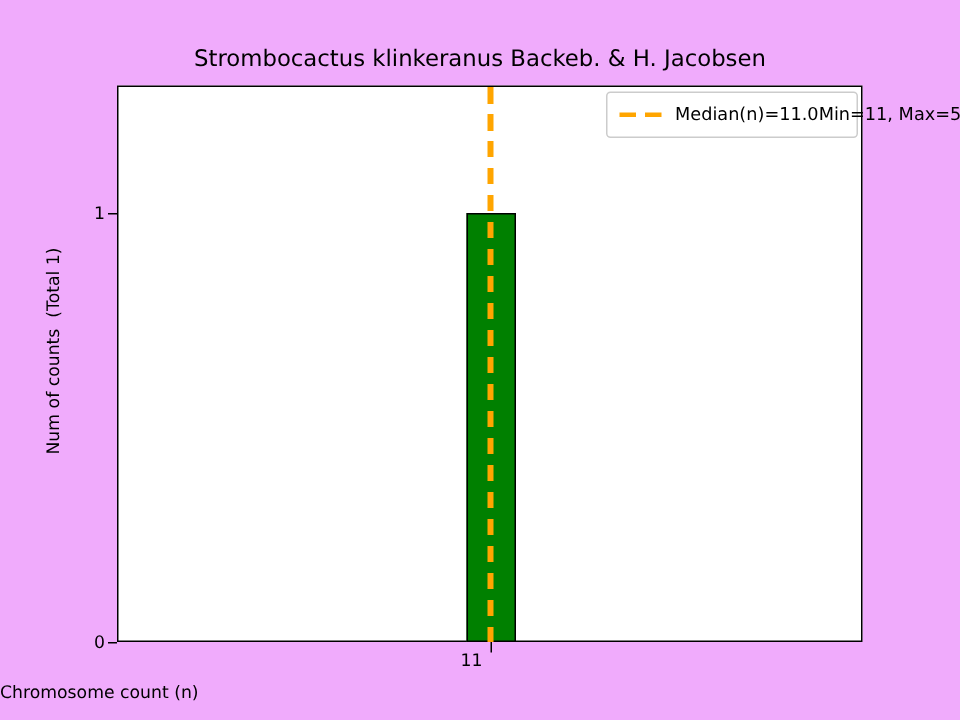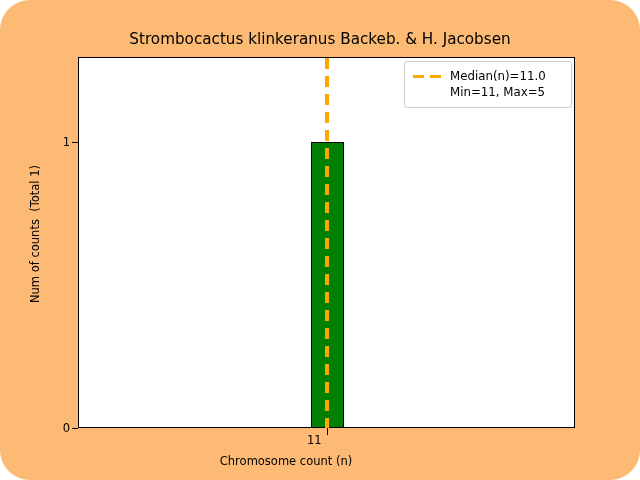--- a/index.html
+++ b/index.html
@@ -15,22 +15,21 @@
     font-family: "DejaVu Sans", sans-serif;
     color: #000000;
   }
 
   
   #figure {
     position: absolute;
     left: 0; top: 0;
     width: 640px;
     height: 480px;
-    background: #fdba74;
-    border-radius: 30px;
+    background: #f0abfc;
   }
 
   
   #chart-title {
     position: absolute;
     left: 0;
     top: 30px;
     width: 640px;
     text-align: center;
     font-size: 15.2px;
@@ -100,21 +99,21 @@
   }
   #ytick-mark-1 { top: 142px; }
   #ytick-mark-0 { top: 427.5px; }
 
   
   #xlabel {
     position: absolute;
     left: 0;
     top: 454px;
     width: 572px;
-    text-align: center;
+    text-align: left;
     font-size: 11.5px;
     line-height: 14px;
     color: #000000;
   }
   #xtick-11 {
     position: absolute;
     left: 307px;
     top: 433px;
     width: 40px;
     text-align: left;
@@ -188,21 +187,21 @@
     content: "";
     position: absolute;
     top: 6px;
     height: 3px;
     background: #ffa500;
   }
   #legend-swatch::before { left: 0px;  width: 11px; }
   #legend-swatch::after  { left: 17px; width: 11px; }
   #legend-texts {
     display: flex;
-    flex-direction: column;
+    flex-direction: row;
   }
   .legend-text {
     font-size: 11.8px;
     line-height: 16px;
     color: #000000;
     white-space: nowrap;
   }
 </style>
 </head>
 <body>

